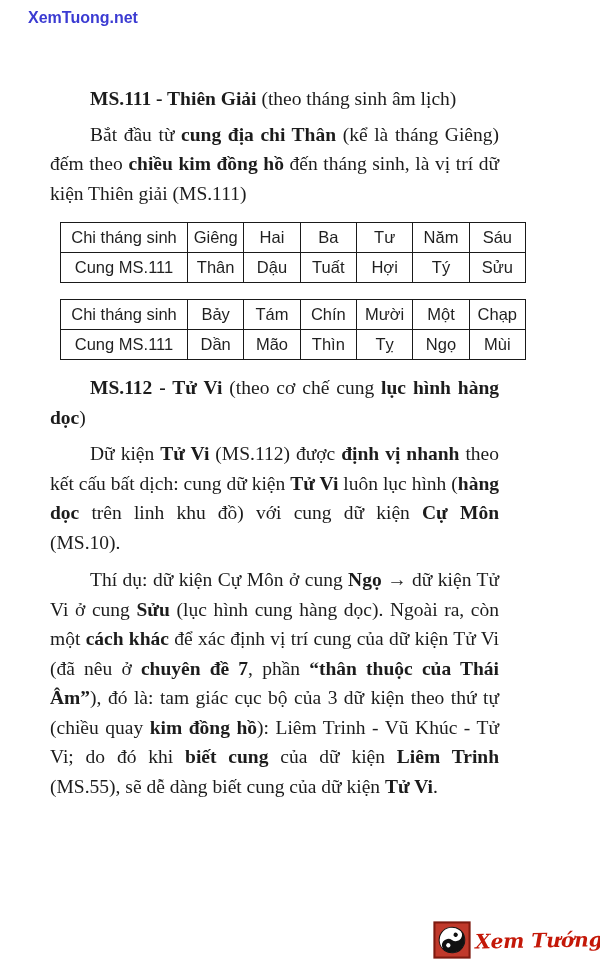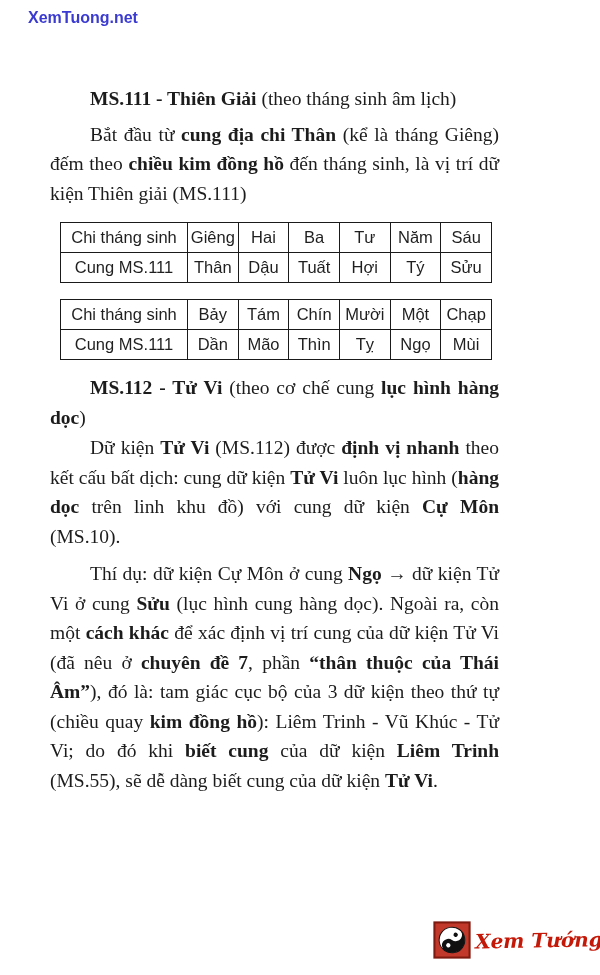--- a/index.html
+++ b/index.html
@@ -19,27 +19,27 @@
     cursor:pointer;
   }
   .content {
     position:absolute; left:50px; top:84px; width:449px;
   }
   .h1, .h2, .para {
     font-size:19.5px; line-height:29.5px;
     margin:0; text-indent:40px;
   }
   .h1 { font-weight:normal; white-space:nowrap; margin-bottom:6px; }
-  .h2 { font-weight:normal; text-align:justify; margin:13px 0 1px 0; }
+  .h2 { font-weight:normal; text-align:justify; margin:13px 0 7px 0; }
   .para { text-align:justify; margin:0 0 8px 0; }
   .para:last-child { margin-bottom:12px; }
   b { font-weight:bold; }
   .data-table {
     table-layout:fixed;
-    width:432px;
+    width:466px;
     margin:14px 0 3px 10px;
     border-collapse:collapse;
     font-family:"Liberation Sans", sans-serif;
     font-size:16.5px;
     color:#1f1f1f;
   }
   .data-table.second { margin-top:16px; }
   .data-table td {
     border:1.6px solid #1a1a1a;
     height:29px;

